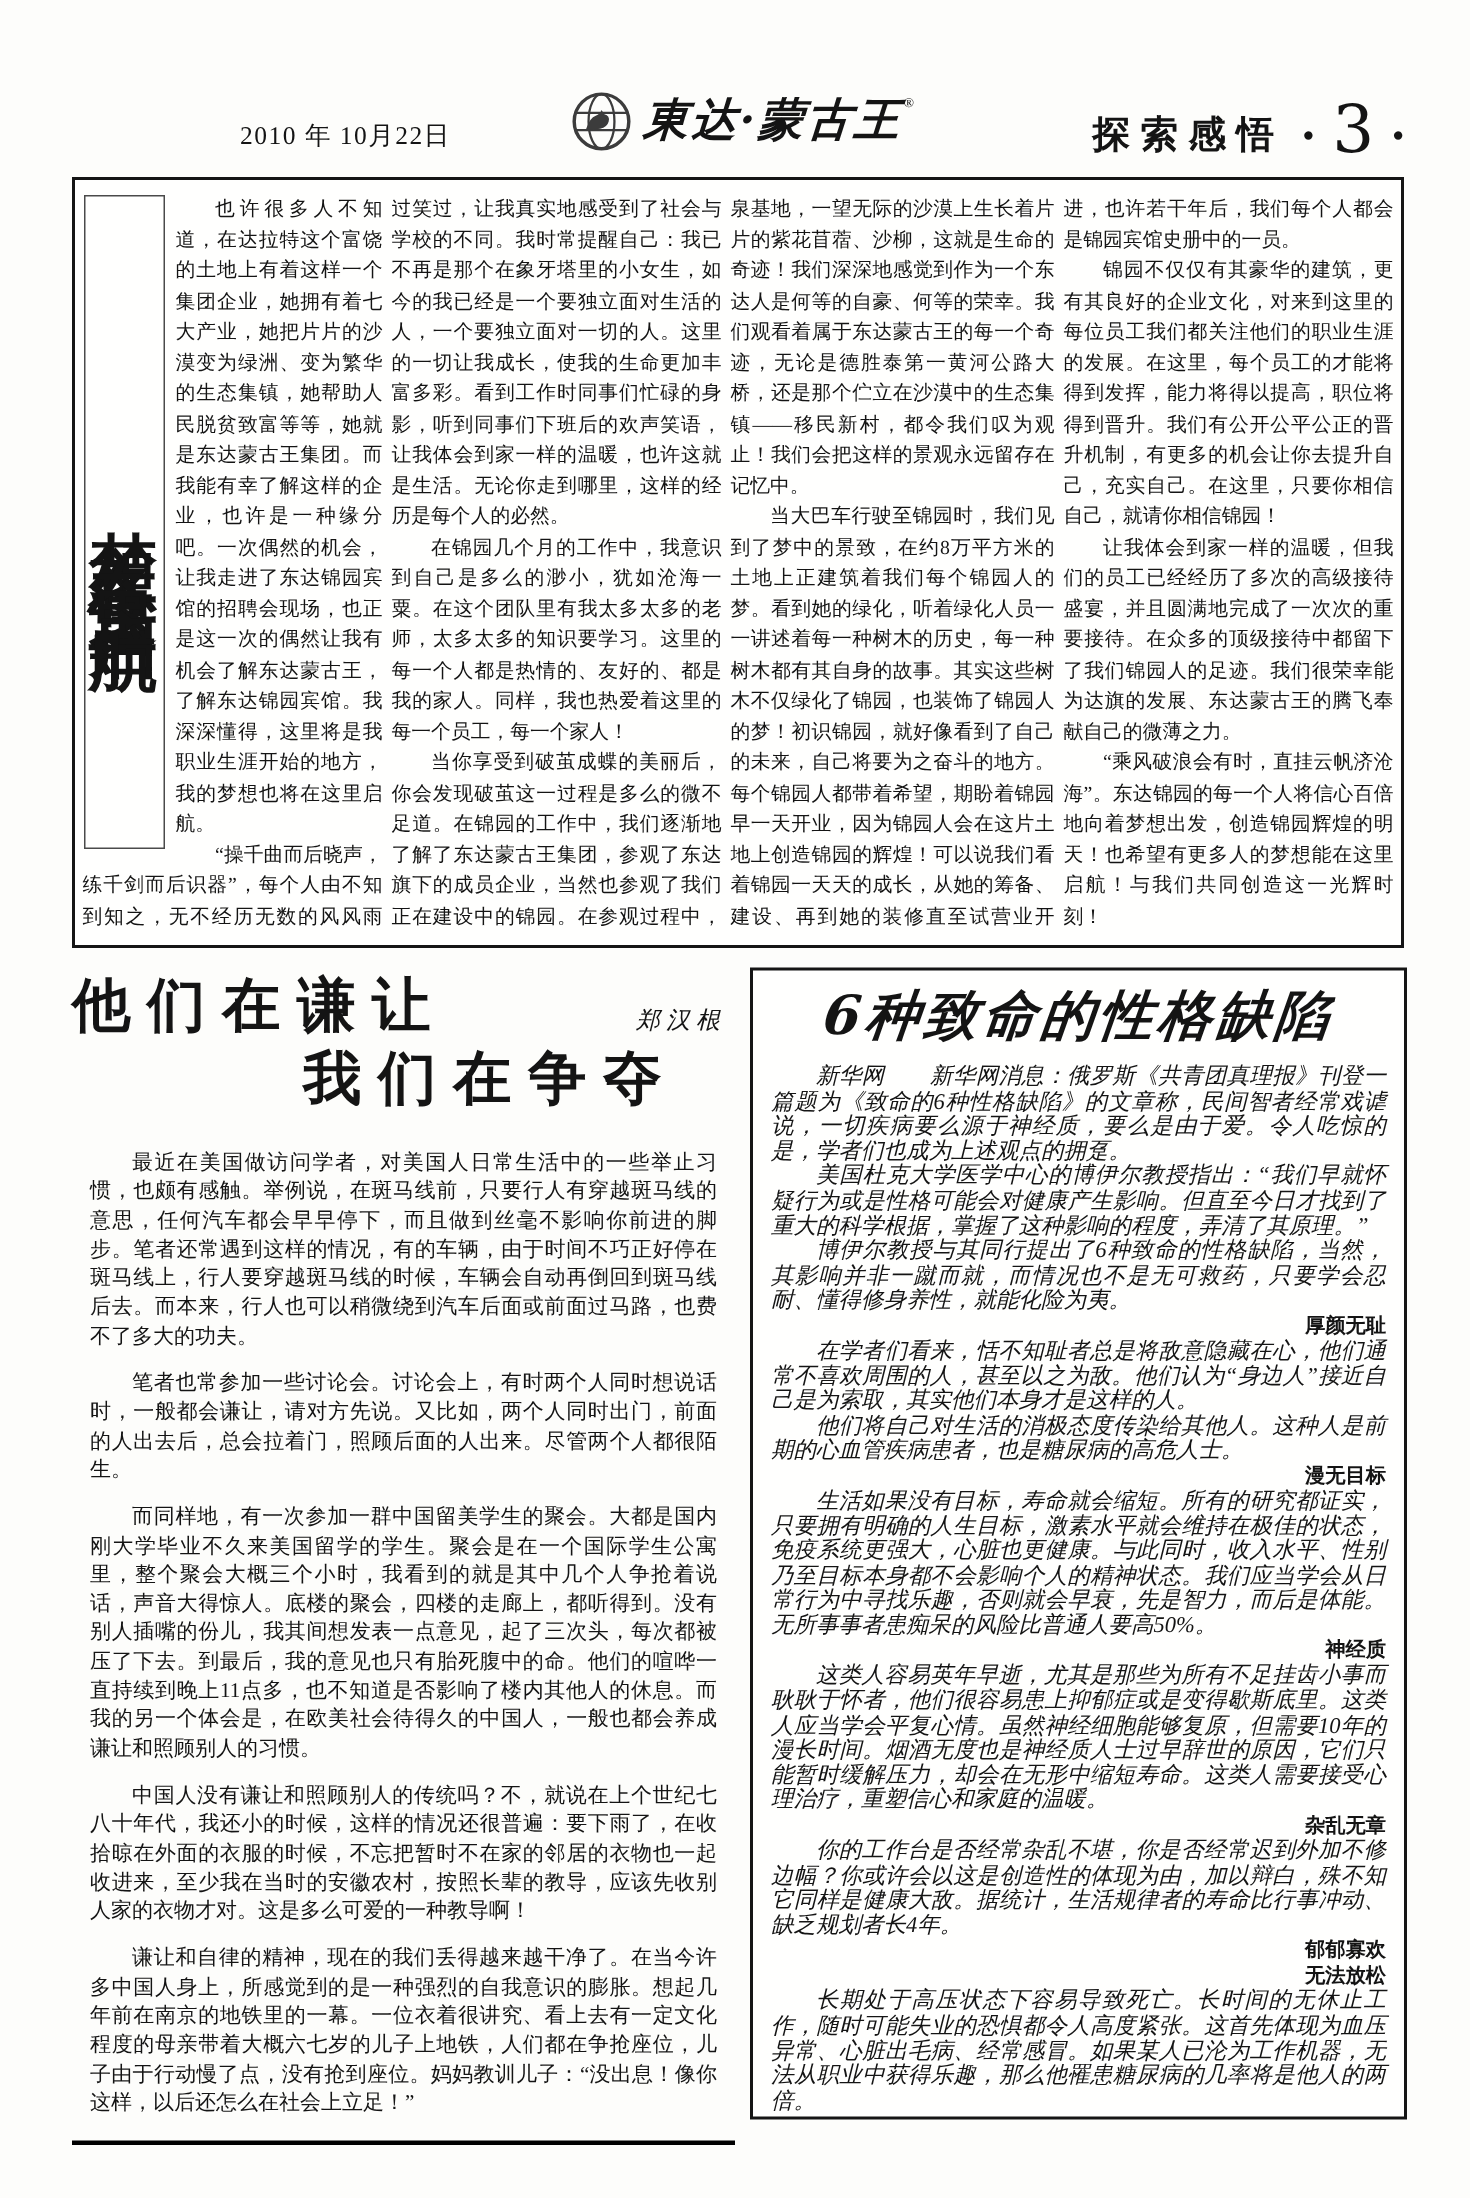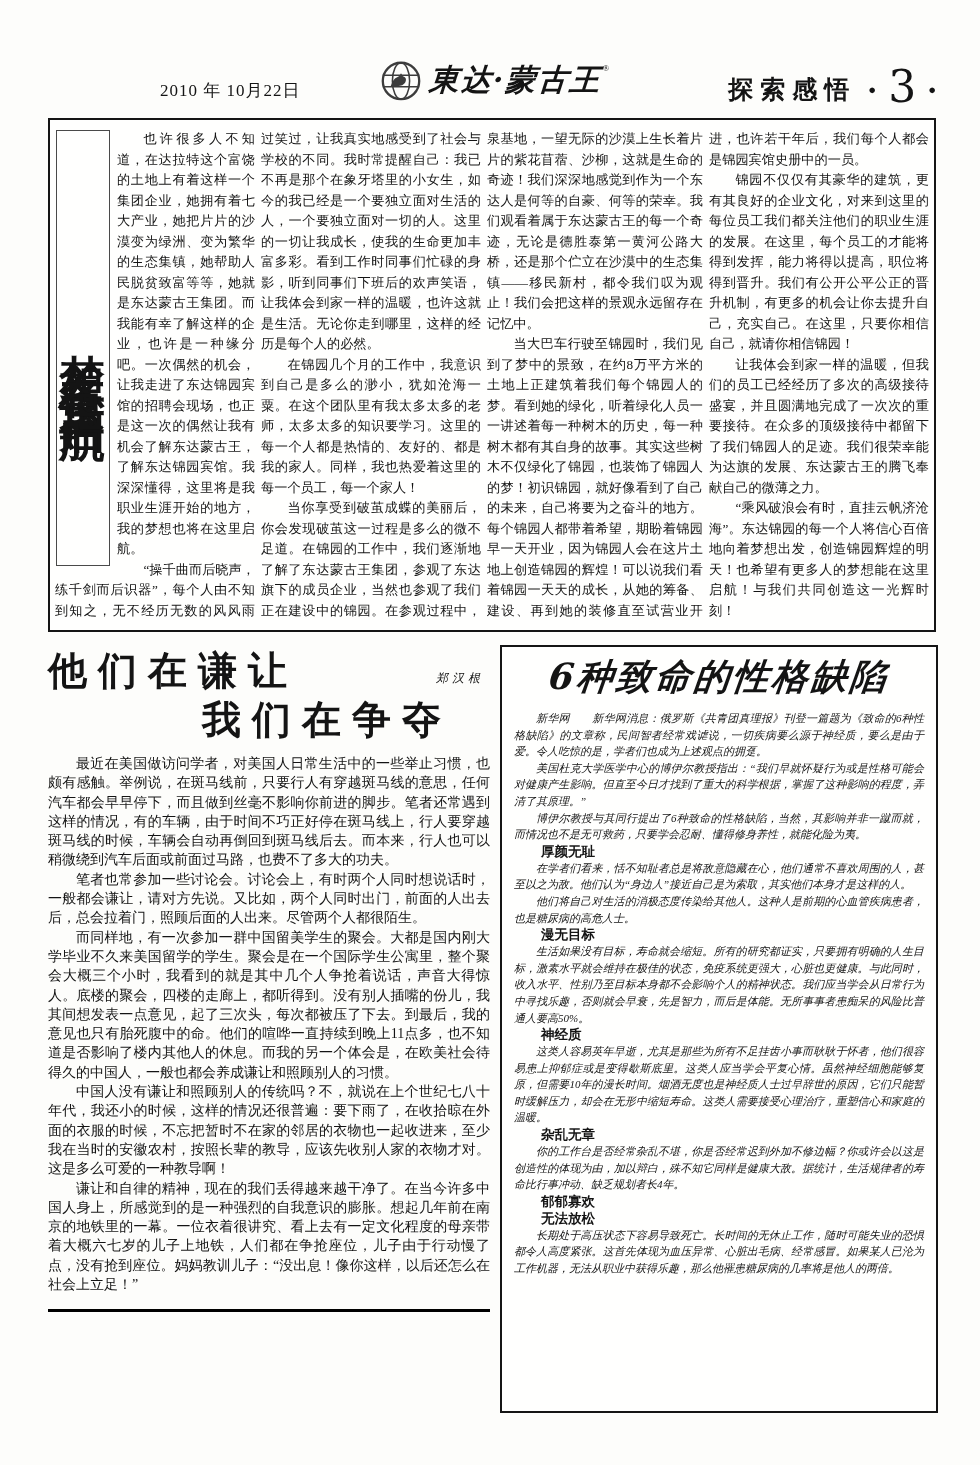--- a/index.html
+++ b/index.html
@@ -39,36 +39,36 @@
     line-height:52px;letter-spacing:10px;padding-top:8px;text-align:center;}
   .dream-p{margin:0;text-indent:2em;}
   .dream-p.noindent{text-indent:0;}
 
   
   .humility{position:absolute;top:650px;left:48px;width:442px;}
   .hum-head{position:relative;height:104px;}
   .hum-t1,.hum-t2{font-family:"DejaVu Sans","Liberation Sans",sans-serif;font-weight:700;
     font-size:39px;line-height:1.1;letter-spacing:11px;white-space:nowrap;}
   .hum-t2{margin-left:116px;margin-top:6px;text-align:center;}
-  .hum-author{position:absolute;right:6px;top:20px;font-size:12px;letter-spacing:4px;
+  .hum-author{position:absolute;right:6px;top:20px;font-size:16px;letter-spacing:4px;
     font-family:"DejaVu Serif",serif;font-style:italic;}
-  .hum-body p{margin:0;text-indent:2em;text-align:justify;font-size:14px;line-height:19.3px;}
+  .hum-body p{margin:12px;text-indent:2em;text-align:justify;font-size:14px;line-height:19.3px;}
   .hum-rule{border-top:3px solid #000;margin-top:15px;width:100%;height:0;}
 
   
   .defects-box{position:absolute;top:645px;left:500px;width:438px;height:768px;
     border:2.5px solid #151515;box-sizing:border-box;padding:4px 12px 6px;background:#fffffe;
     overflow:hidden;}
   .def-title{font-family:"DejaVu Serif","Liberation Serif",serif;font-style:italic;font-weight:800;
     font-size:36px;letter-spacing:3px;text-align:center;margin:2px 0 8px;transform:skewX(-6deg);
     white-space:nowrap;}
-  .def-body p{margin:0;text-indent:2em;text-align:justify;font-size:11px;line-height:16.6px;
+  .def-body p{margin:0;text-indent:2em;text-align:justify;font-size:15px;line-height:16.6px;
     font-style:italic;}
   .def-body h4{margin:0;text-indent:2em;font-style:normal;font-weight:800;font-size:13.5px;
-    line-height:17px;font-family:"DejaVu Sans","Liberation Sans",sans-serif;}
+    line-height:17px;font-family:"DejaVu Sans","Liberation Sans",sans-serif;text-align:right;}
 </style>
 </head>
 <body>
 
 <div class="page">
 
   <div class="header">
     <div class="hdr-date">2010 年 10月22日</div>
 
     <div class="masthead">

